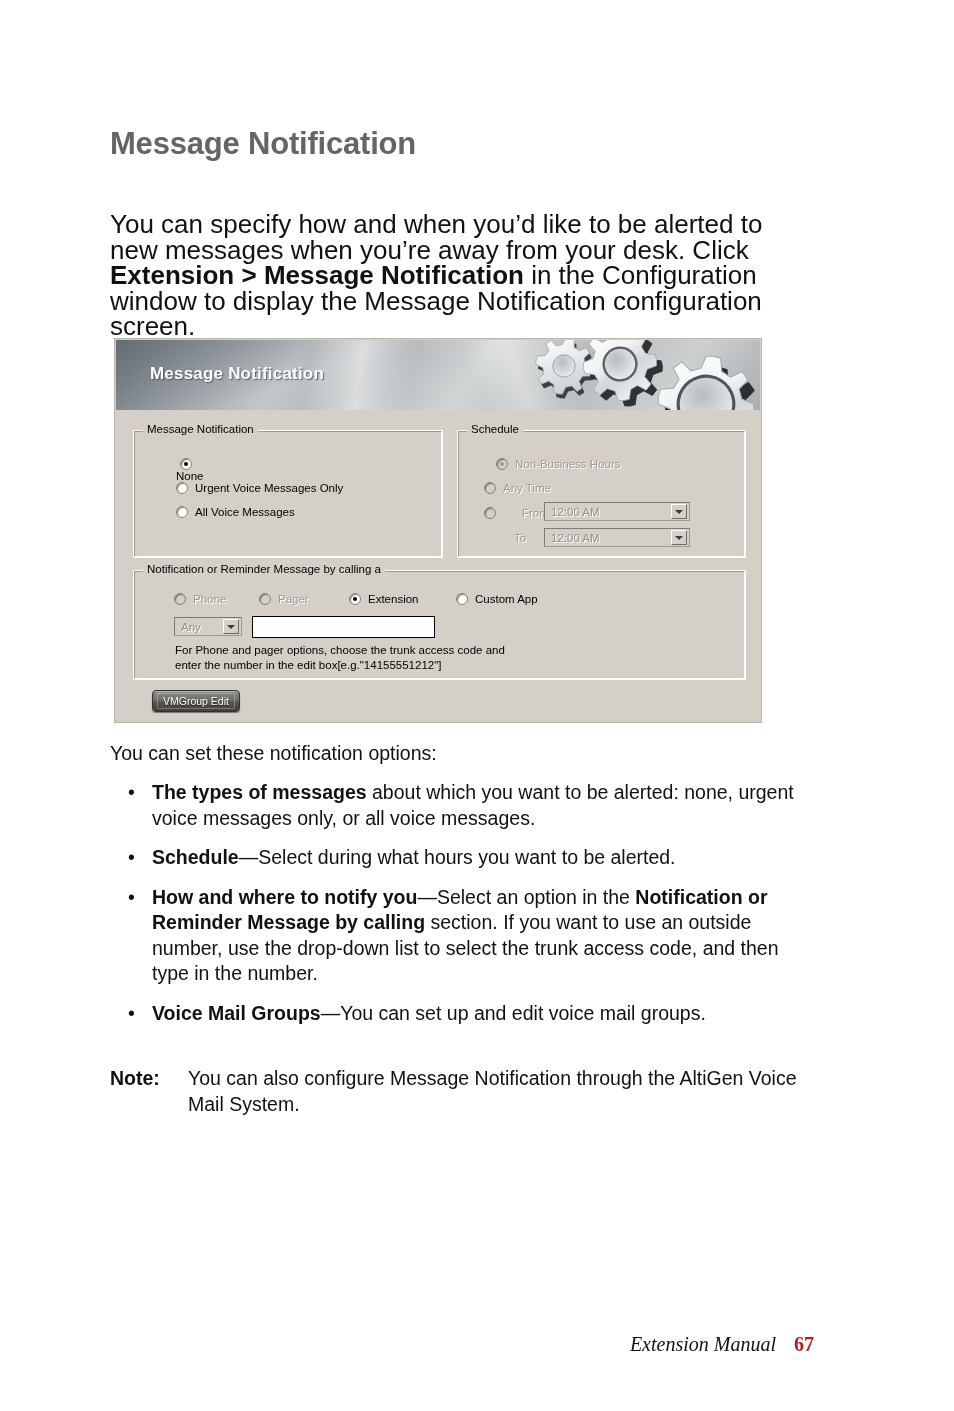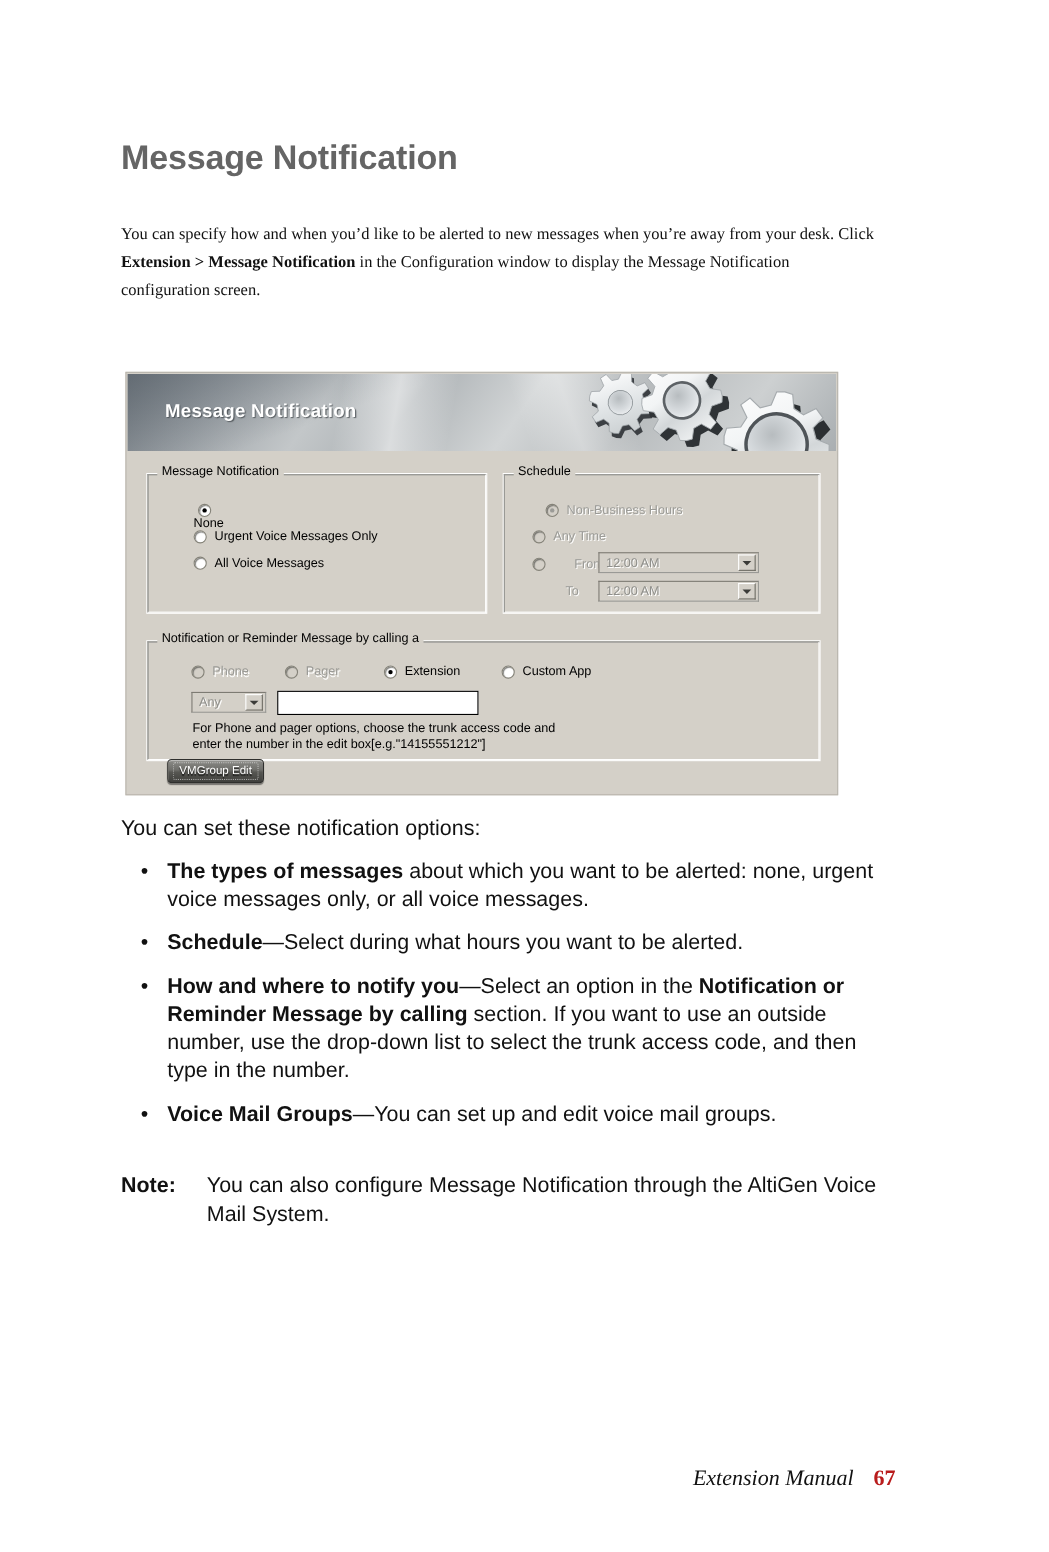--- a/index.html
+++ b/index.html
@@ -33,24 +33,23 @@
     color: #656565;
     letter-spacing: -0.2px;
   }
 
   
   .intro {
     position: absolute;
     left: 110px;
     top: 186px;
     width: 690px;
-    font-size: 15px;
+    font-size: 26px;
     line-height: 25.5px;
     color: #111111;
-    font-family: Liberation Serif, serif;
   }
   .intro b { font-weight: bold; }
 
   
   .figure {
     position: absolute;
     left: 114px;
     top: 338px;
     width: 648px;
     height: 385px;
@@ -119,21 +118,21 @@
     left: 9px;
     background: #d4d0c8;
     padding: 0 4px;
     font-size: 11.5px;
     color: #000000;
     white-space: nowrap;
   }
 
   #gb-message-notification { left: 17px; top: 20px; width: 310px; height: 128px; }
   #gb-schedule            { left: 341px; top: 20px; width: 289px; height: 128px; }
-  #gb-notification-method { left: 17px; top: 172px; width: 613px; height: 110px; }
+  #gb-notification-method { left: 17px; top: 160px; width: 613px; height: 110px; }
 
   
   .radio-row {
     position: absolute;
     display: flex;
     align-items: center;
     font-size: 11.5px;
     color: #000000;
     white-space: nowrap;
   }

